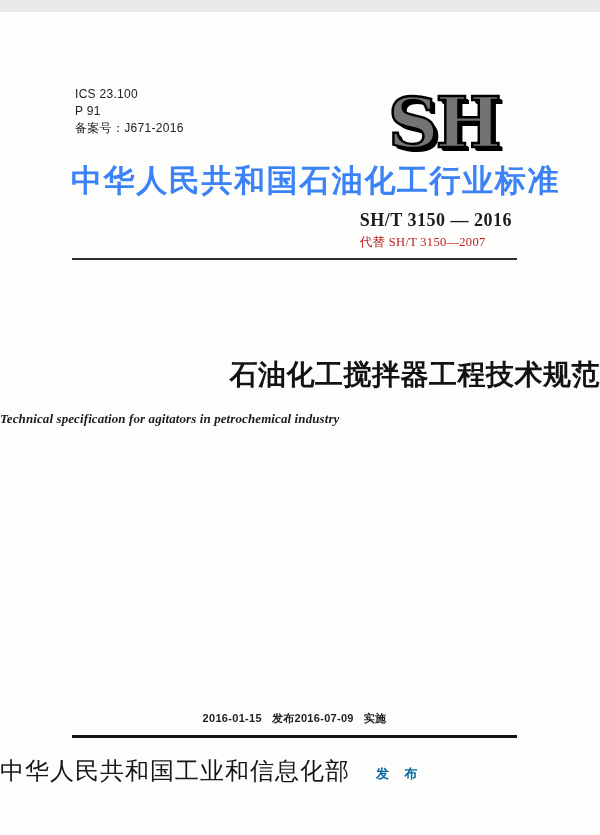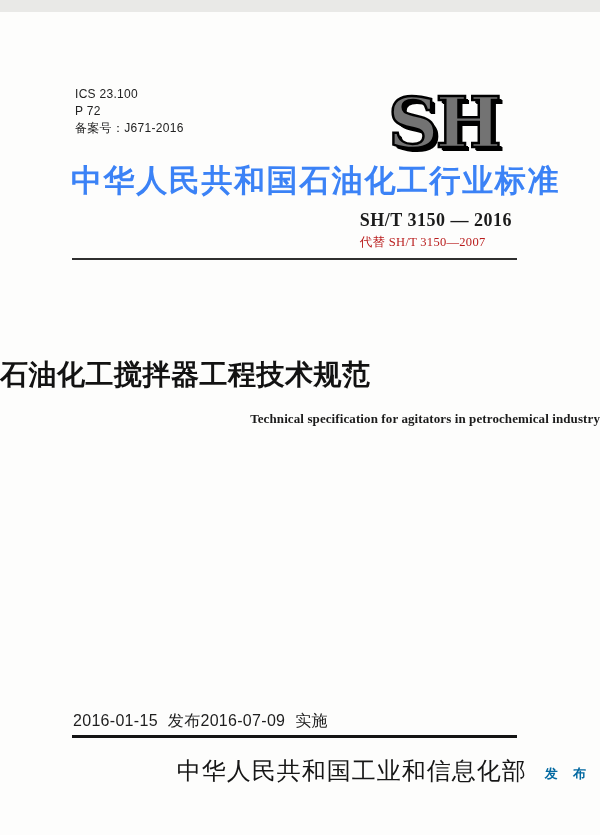--- a/index.html
+++ b/index.html
@@ -47,68 +47,68 @@
   .replaces{
     font-family:"Liberation Serif", serif;
     font-size:12.5px;margin-top:3px;letter-spacing:0.3px;color:#b91c1c;
   }
   .rule-top{
     position:absolute;left:72px;top:246px;width:445px;height:2px;
     background:#2f2f2f;
   }
   .doc-title-zh{
     position:absolute;left:0;right:0;top:344px;
-    text-align:left;
+    text-align:right;
     font-family:"Liberation Sans", sans-serif;
     font-weight:bold;
     font-size:28px;letter-spacing:0.5px;
     color:#121212;
   }
   .doc-title-en{
     position:absolute;left:0;right:0;top:399px;
-    text-align:right;
+    text-align:left;
     font-family:"Liberation Serif", serif;
     font-weight:bold;
-    font-size:13px;letter-spacing:0.1px;
+    font-size:13px;letter-spacing:0.1px;font-style:italic;
   }
   .date-row{
     position:absolute;left:73px;right:84px;top:699px;
-    display:flex;justify-content:flex-start;align-items:baseline;
+    display:flex;justify-content:center;align-items:baseline;
     font-family:"Liberation Sans", sans-serif;
-    font-size:16px;font-weight:normal;letter-spacing:0.3px;
+    font-size:11px;font-weight:bold;letter-spacing:0.3px;
     color:#1e1e1e;
   }
   .date-pair{display:flex;align-items:baseline;}
   .date-pair .lbl{margin-left:10px;}
   .rule-bottom{
     position:absolute;left:72px;top:723px;width:445px;height:3px;
     background:#141414;
   }
   .issuer-row{
     position:absolute;left:0;right:8px;top:743px;
-    display:flex;justify-content:flex-end;align-items:center;gap:18px;
+    display:flex;justify-content:flex-start;align-items:center;gap:26px;
   }
   .issuer-name{
     font-family:"Liberation Serif", serif;
     font-size:24px;letter-spacing:1px;color:#161616;
   }
   .issuer-action{
     font-family:Liberation Serif, serif;
     font-size:13px;font-weight:bold;letter-spacing:6px;
     padding-top:5px;color:#0369a1;
   }
 </style>
 </head>
 <body>
 
 <div class="page">
 
   <div class="meta-block">
     <div>ICS 23.100</div>
-    <div>P 72</div>
+    <div>P 91</div>
     <div>备案号：J671-2016</div>
   </div>
 
   <div class="sh-logo">SH</div>
 
   <div class="header-title">中华人民共和国石油化工行业标准</div>
 
   <div class="std-block">
     <div class="std-no">SH/T 3150 — 2016</div>
     <div class="replaces">代替 SH/T 3150—2007</div>

